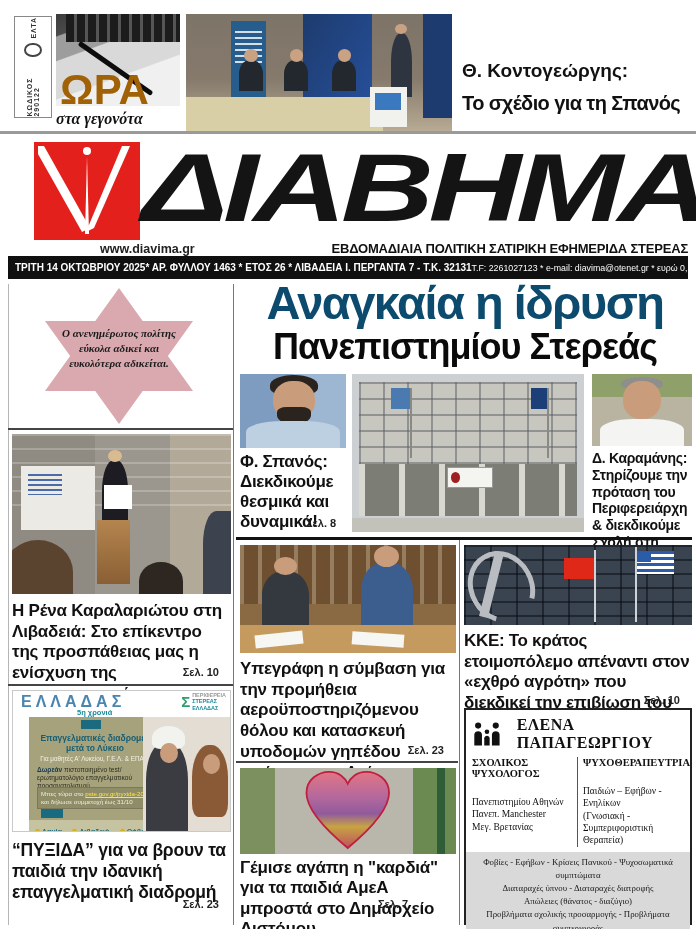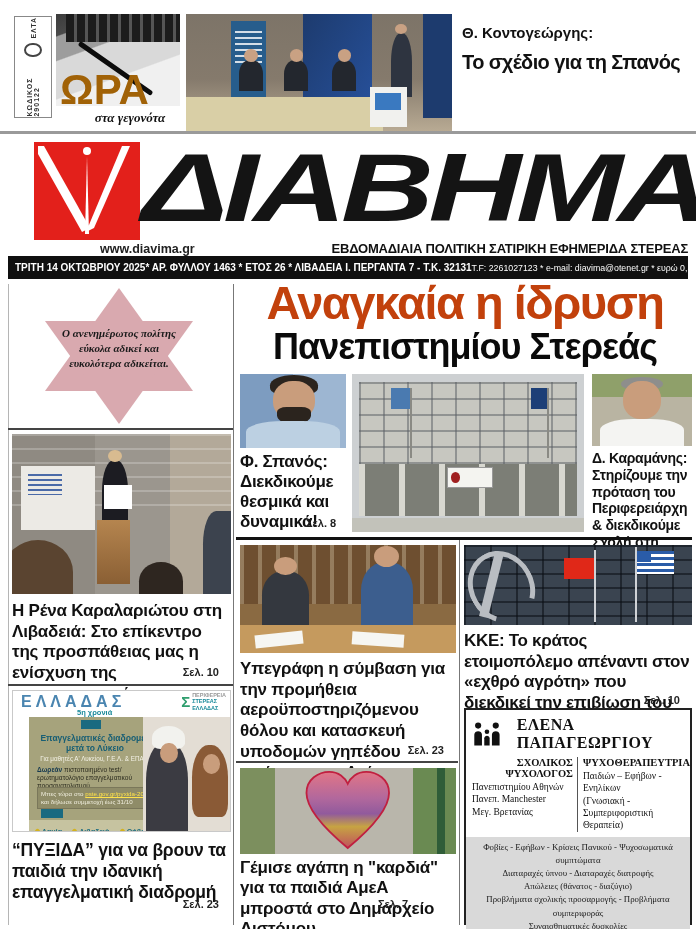--- a/index.html
+++ b/index.html
@@ -15,38 +15,38 @@
   .stamp .ring{width:14px;height:14px;border:2px solid #444;border-radius:50%;}
   .ora{left:56px;top:14px;width:124px;height:120px;}
   .ora-img{position:absolute;left:0;top:0;width:124px;height:92px;
      background:linear-gradient(160deg,#3c3c3c 0%,#4a4a4a 16%,#9d9d9d 17% 34%,#d9d9d9 35% 62%,#f0f0f0 63% 100%);}
   .ora-img::before{content:"";position:absolute;left:8%;top:0;width:92%;height:30%;
      background:repeating-linear-gradient(90deg,#1c1c1c 0 8px,#555 8px 11px);}
   .ora-img::after{content:"";position:absolute;left:12%;top:56%;width:72%;height:5px;background:#0c0c0c;
      border-radius:3px;transform:rotate(35deg);}
   .ora-title{position:absolute;left:4px;top:55px;font-size:42px;font-weight:900;color:#a16207;line-height:1;
      background:rgba(255,255,255,.0);}
-  .ora-sub{position:absolute;left:12px;top:96px;width:100%;text-align:center;
-     font-family:"Liberation Serif",serif;font-style:italic;font-weight:bold;font-size:13px;}
+  .ora-sub{position:absolute;left:0;top:96px;width:100%;text-align:left;
+     font-family:"Liberation Serif",serif;font-style:italic;font-weight:bold;font-size:16px;}
   .panel-photo{left:186px;top:14px;width:266px;height:118px;overflow:hidden;
      background:linear-gradient(180deg,#7d7468 0%,#857a6c 55%,#b9ab94 100%);}
   .pp-banner{position:absolute;left:17%;top:6%;width:13%;height:68%;background:#275d8c;}
   .pp-banner::before{content:"";position:absolute;left:12%;top:12%;width:76%;height:40%;
      background:repeating-linear-gradient(180deg,rgba(255,255,255,.8) 0 2px,transparent 2px 6px);}
   .pp-screen{position:absolute;left:44%;top:0;width:26%;height:88%;background:linear-gradient(120deg,#1d3b6e,#27519c);}
   .pp-screen2{position:absolute;left:89%;top:0;width:11%;height:88%;background:#1d3b6e;}
   .pp-table{position:absolute;left:0;bottom:0;width:74%;height:30%;background:#d9cfa6;}
   .pp-man{position:absolute;width:9%;height:26%;top:39%;background:#23272e;border-radius:45% 45% 0 0;}
   .pp-man::before{content:"";position:absolute;left:22%;top:-36%;width:56%;height:42%;background:#c9a183;border-radius:50%;}
   .pp-speaker{position:absolute;left:77%;top:16%;width:8%;height:54%;background:#2e3440;border-radius:45% 45% 0 0;}
   .pp-speaker::before{content:"";position:absolute;left:22%;top:-14%;width:56%;height:16%;background:#c9a183;border-radius:50%;}
   .pp-lectern{position:absolute;left:69%;bottom:4%;width:14%;height:34%;background:#f1f1ee;}
   .pp-lectern::after{content:"";position:absolute;left:16%;top:14%;width:68%;height:44%;background:#3a79c0;}
   .teaser{left:462px;top:24px;width:230px;}
-  .teaser-kicker{font-size:15px;font-weight:bold;}
+  .teaser-kicker{font-size:19px;font-weight:bold;margin-top:36px;}
   .teaser-title{font-size:20px;font-weight:bold;letter-spacing:-0.6px;margin-top:10px;white-space:nowrap;}
   .teaser-sub{font-size:13px;font-weight:bold;line-height:1.3;margin-top:9px;letter-spacing:-0.2px;}
   .teaser-ref{text-align:right;margin-top:5px;}
 
   .rule-top{left:0;top:131px;width:696px;height:3px;background:#9a9a9a;}
 
   
   .logo-box{left:34px;top:142px;width:106px;height:98px;}
   .mast-title{left:142px;top:140px;width:470px;height:100px;font-size:96px;line-height:96px;
      font-weight:bold;font-style:italic;letter-spacing:-4px;color:#141414;
@@ -114,21 +114,21 @@
   .px-boy{position:absolute;left:4%;top:22%;width:48%;height:80%;background:#3b3b42;border-radius:40% 40% 0 0;}
   .px-cap{position:absolute;left:10%;top:8%;width:38%;height:20%;background:#f2f2ee;border-radius:50% 50% 25% 25%;}
   .px-boyface{position:absolute;left:20%;top:22%;width:20%;height:18%;background:#c99d7c;border-radius:50%;}
   .px-girlhair{position:absolute;right:2%;top:24%;width:42%;height:62%;background:#8a5a36;border-radius:45% 45% 18% 18%;}
   .px-girlface{position:absolute;right:12%;top:32%;width:19%;height:17%;background:#c99d7c;border-radius:50%;}
   .pyx-head{left:12px;top:840px;width:219px;font-size:17.5px;font-weight:bold;line-height:1.2;letter-spacing:-0.2px;}
   .pyx-ref{left:12px;top:898px;width:207px;text-align:right;}
 
   
   .headline1{left:238px;top:279px;width:454px;text-align:center;font-size:47px;font-weight:900;
-     letter-spacing:-1.5px;line-height:1;color:#c2410c;}
+     letter-spacing:-1.5px;line-height:1;color:#0c4a6e;}
   .headline2{left:238px;top:329px;width:454px;text-align:center;font-size:36px;font-weight:900;
      letter-spacing:-1px;line-height:1;color:#0a0a0a;}
   .spanos-photo{left:240px;top:374px;width:106px;height:74px;overflow:hidden;
      background:linear-gradient(100deg,#7d9cc0 0 45%,#9db6d2 45% 100%);}
   .sp-hair{position:absolute;left:28%;top:2%;width:46%;height:28%;background:#2b241e;border-radius:50% 50% 40% 40%;}
   .sp-head{position:absolute;left:31%;top:10%;width:40%;height:52%;background:#c99d7c;border-radius:46%;}
   .sp-beard{position:absolute;left:35%;top:44%;width:32%;height:24%;background:#2b241e;border-radius:28% 28% 50% 50%;}
   .sp-shirt{position:absolute;left:6%;top:64%;width:88%;height:36%;background:#bcd0e2;border-radius:40% 40% 0 0;}
   .spanos-cap{left:240px;top:452px;width:106px;font-size:17px;font-weight:bold;line-height:1.18;letter-spacing:-0.3px;}
   .spanos-ref{left:306px;top:517px;}
@@ -190,21 +190,21 @@
   .kke-ref{left:464px;top:694px;width:216px;text-align:right;}
 
   
   .elena{left:464px;top:708px;width:228px;height:217px;border:2px solid #222;box-sizing:border-box;
      font-family:"Liberation Serif",serif;background:#fff;}
   .ea-head{display:flex;align-items:center;gap:14px;padding:6px 5px 2px 6px;}
   .ea-name{font-size:16px;font-weight:bold;letter-spacing:0.4px;color:#111;}
   .ea-cols{display:flex;padding:3px 6px 5px 6px;}
   .ea-col1{width:50%;border-right:1px solid #555;padding-right:4px;box-sizing:border-box;}
   .ea-col2{width:50%;padding-left:5px;box-sizing:border-box;}
-  .ea-ct{font-size:10.5px;font-weight:bold;margin-bottom:2px;text-align:right;}
+  .ea-ct{font-size:10.5px;font-weight:bold;margin-bottom:17px;}
   .ea-cl{font-size:9.5px;line-height:1.3;}
   .ea-services{background:#d9d9d9;text-align:center;font-size:8.8px;line-height:1.5;padding:4px 2px;color:#1a1a1a;}
 </style>
 </head>
 <body>
 
 <div id="page">
 
   <div class="abs stamp">
     <span class="vtxt">ΕΛΤΑ</span>

